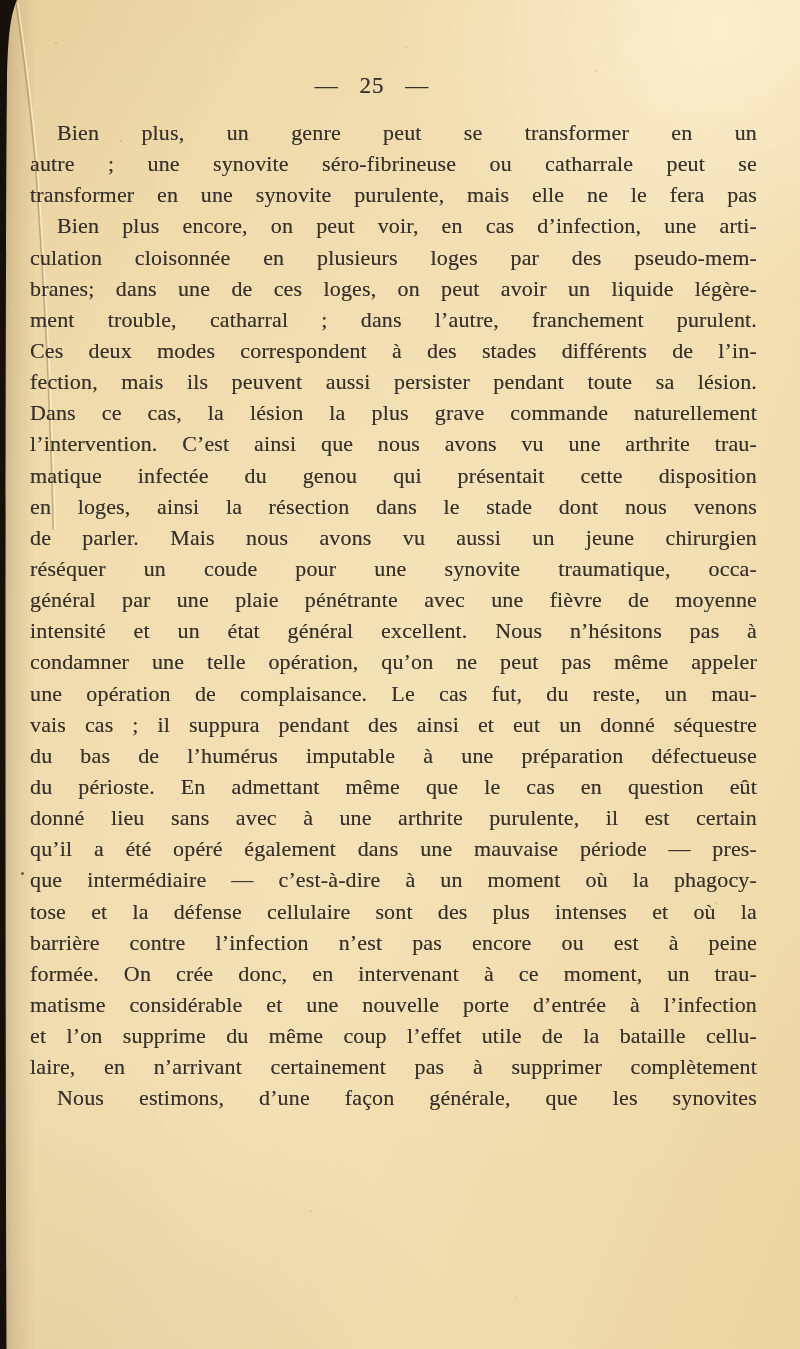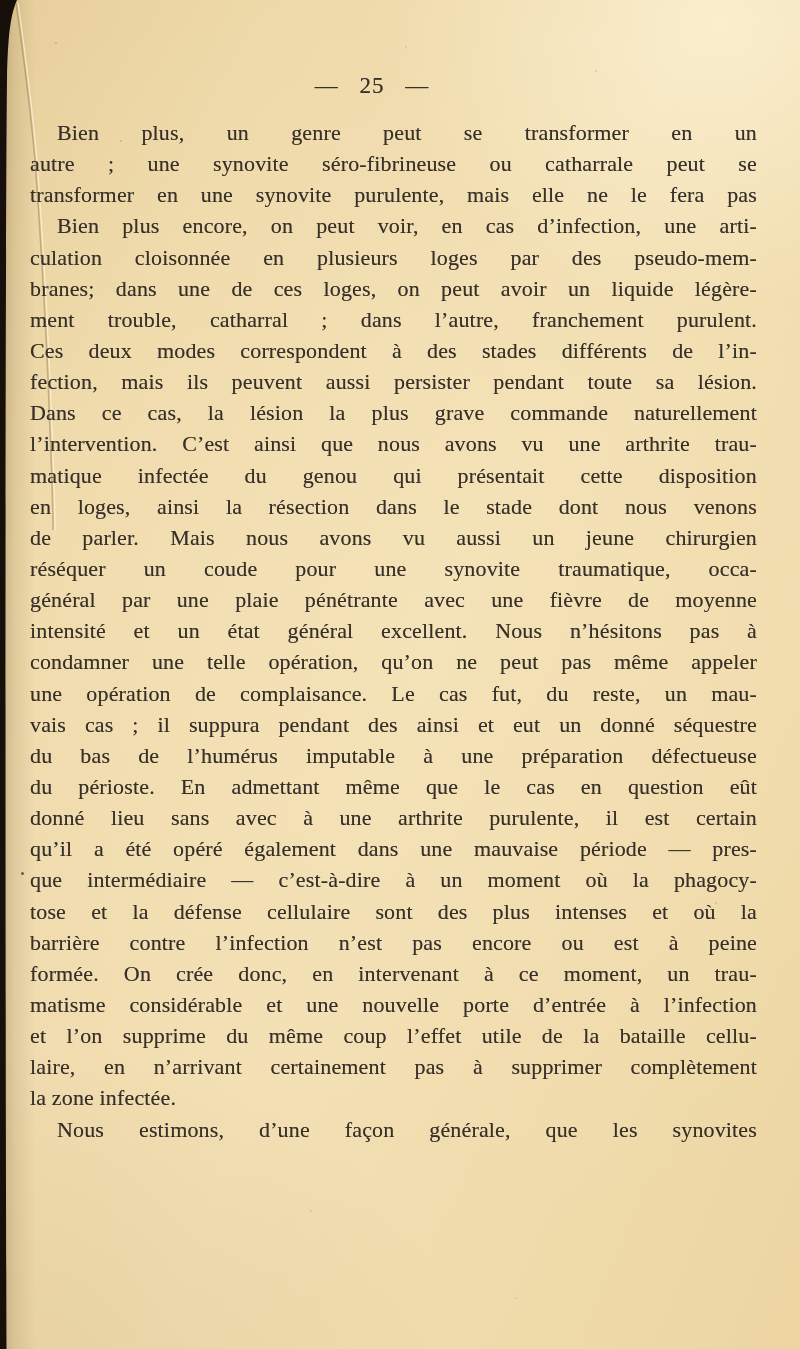--- a/index.html
+++ b/index.html
@@ -483,21 +483,20 @@
       <div class="line just">
         <span>laire,</span>
         <span>en</span>
         <span>n’arrivant</span>
         <span>certainement</span>
         <span>pas</span>
         <span>à</span>
         <span>supprimer</span>
         <span>complètement</span>
       </div>
-      <div class="line plain">la zone infectée.</div>
       <div class="line indent just">
         <span>Nous</span>
         <span>estimons,</span>
         <span>d’une</span>
         <span>façon</span>
         <span>générale,</span>
         <span>que</span>
         <span>les</span>
         <span>synovites</span>
       </div>

